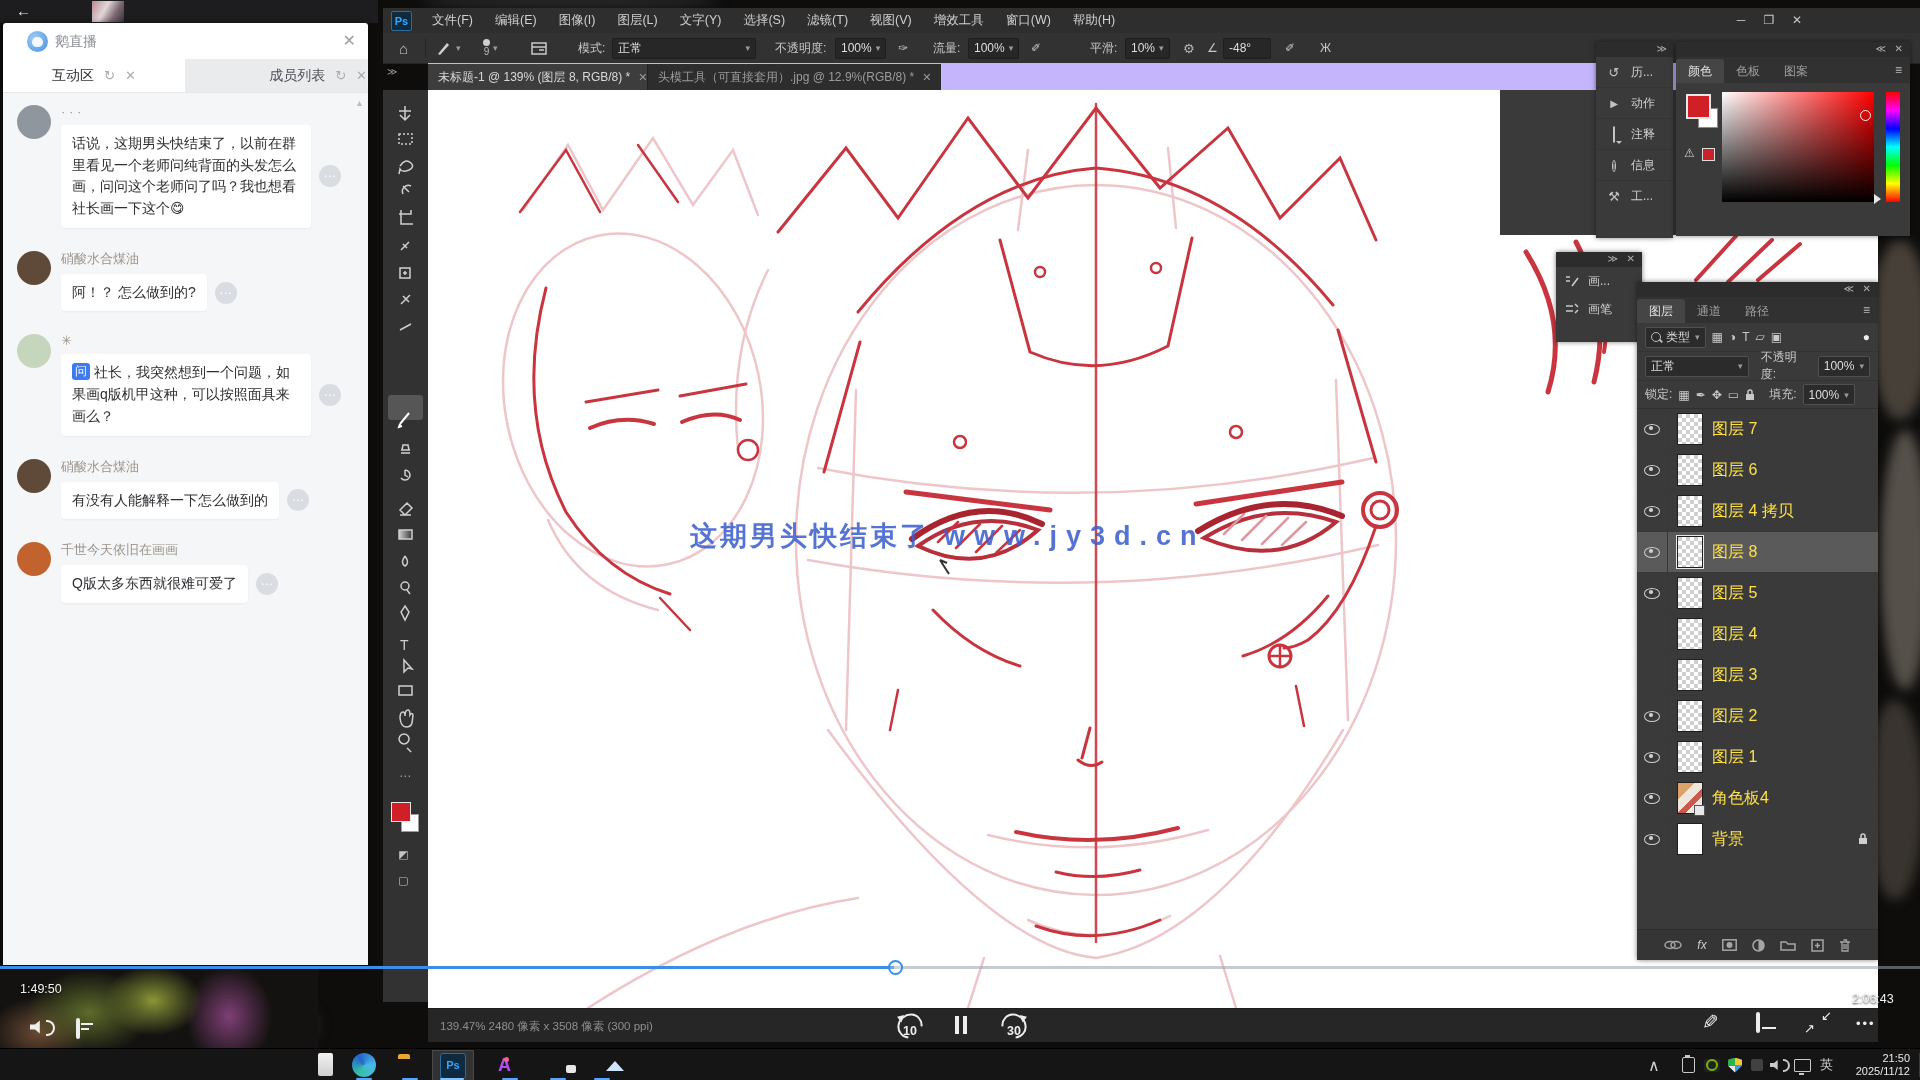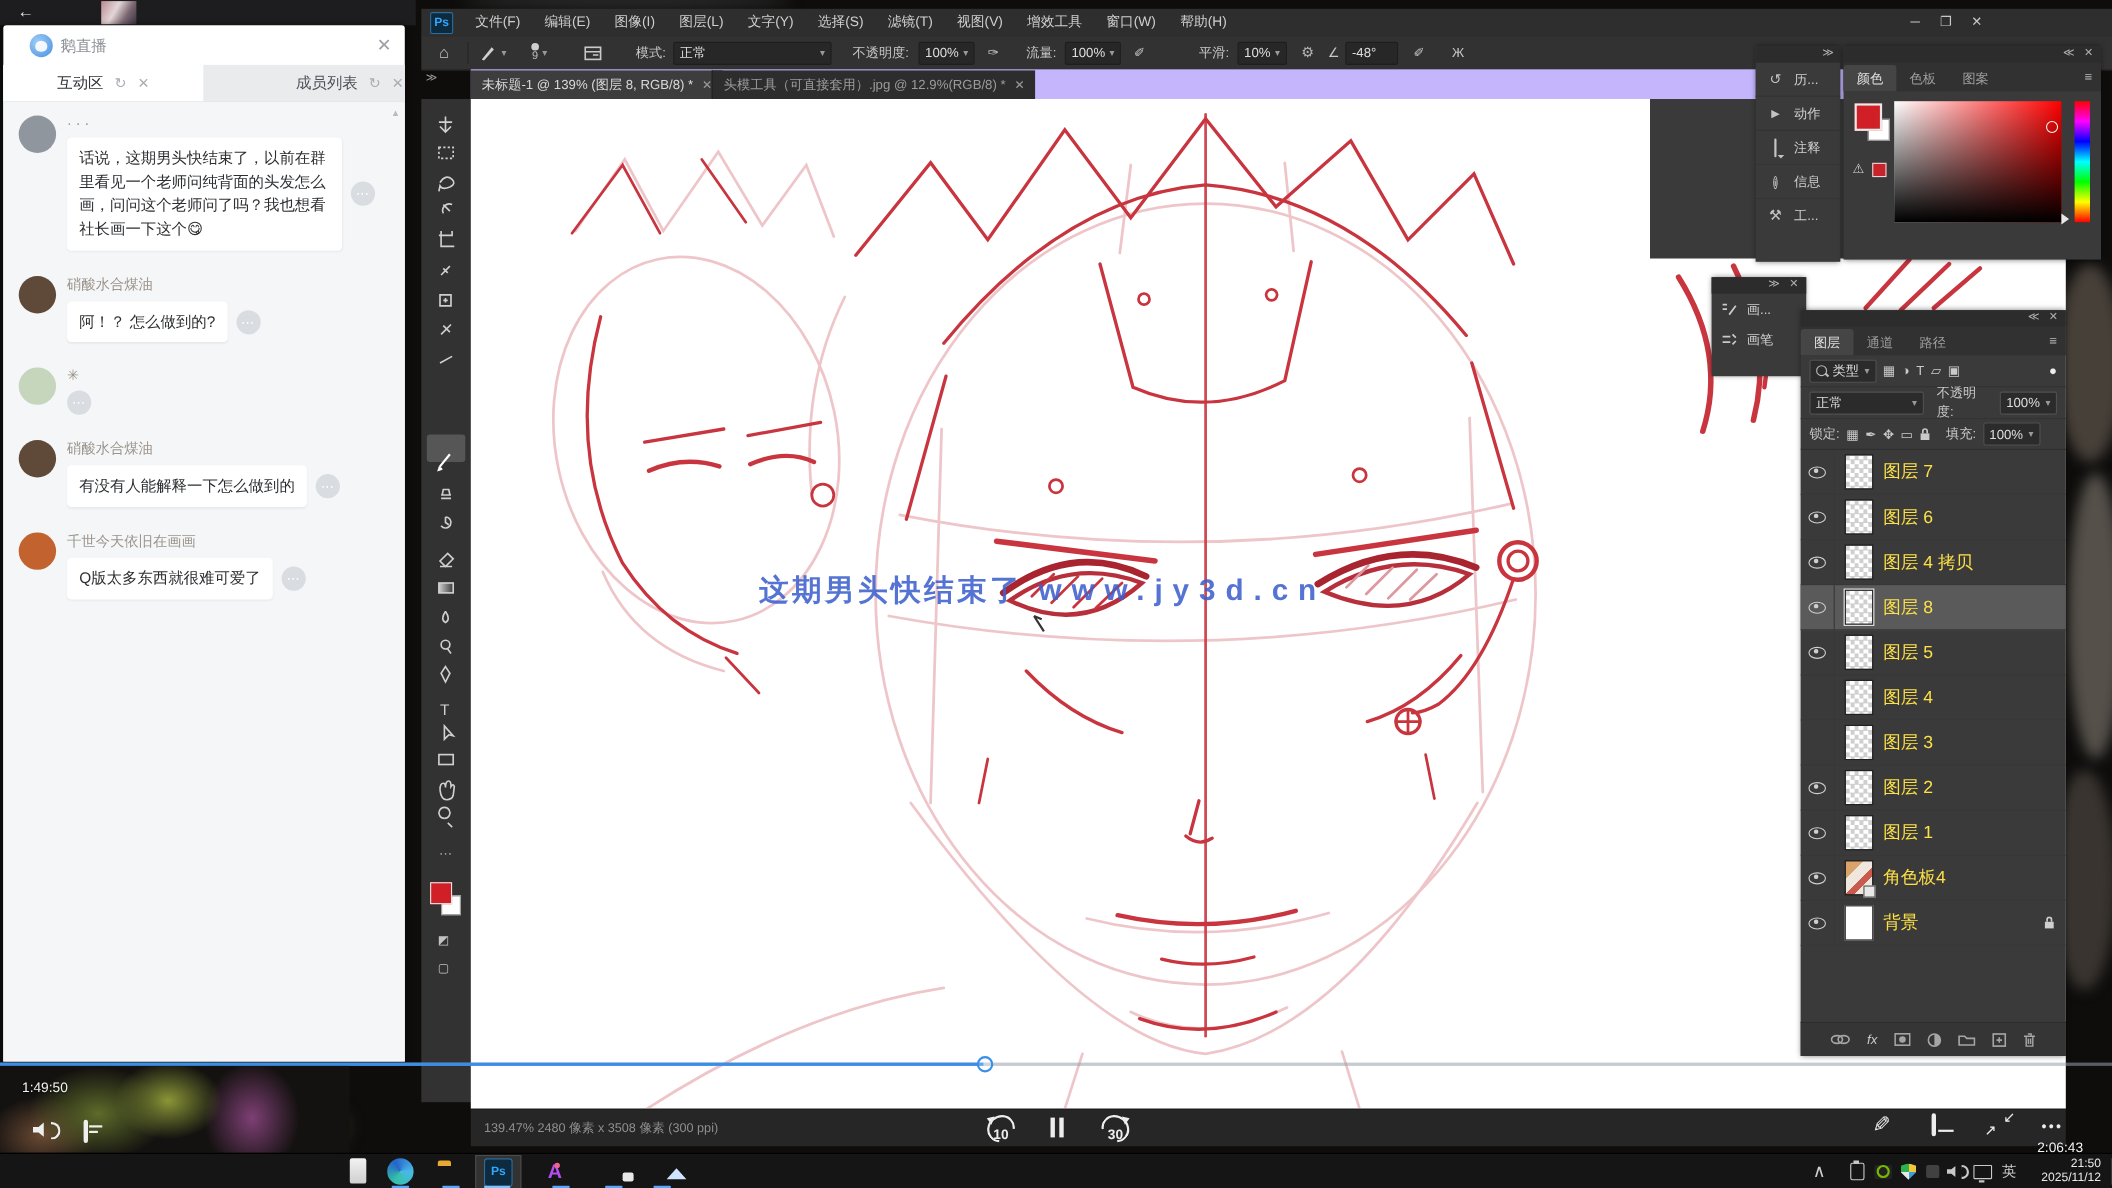--- a/index.html
+++ b/index.html
@@ -675,20 +675,21 @@
               <div class="bubble">阿！？ 怎么做到的?</div>
               <div class="more">⋯</div>
             </div>
           </div>
         </div>
         <div class="msg">
           <div class="avatar" style="background: rgb(197, 214, 189);"></div>
           <div class="mbody">
             <div class="uname">✳</div>
             <div class="brow">
+              <div class="bubble"><span class="badge">问</span>社长，我突然想到一个问题，如果画q版机甲这种，可以按照面具来画么？</div>
               <div class="more">⋯</div>
             </div>
           </div>
         </div>
         <div class="msg">
           <div class="avatar" style="background: rgb(95, 74, 58);"></div>
           <div class="mbody">
             <div class="uname">硝酸水合煤油</div>
             <div class="brow">
               <div class="bubble">有没有人能解释一下怎么做到的</div>
@@ -728,21 +729,21 @@
     </span>
 <span class="pausebtn">
       <i></i>
       <i></i>
     </span>
 <span class="skip fwd" style="left:996px;top:1012px;">
       <span class="arc"></span>
       <span class="ah"></span>
       <span class="n">30</span>
     </span>
-<span class="ptime" style="left:1852px;top:1036px;">2:06:43</span>
+<span class="ptime" style="left:1852px;top:992px;">2:06:43</span>
 <span class="prt" style="left:1702px;top:1010px;font-size:20px;transform:scaleX(-1);position:absolute;">✎</span>
 <span class="abs ccbox" style="left:1752px;top:1014px;"></span>
 <span class="abs" style="left:1804px;top:1008px;width:28px;height:28px;color:#ededed;">
   <span style="position:absolute;right:0;top:0;font-size:13px;">↙</span>
   <span style="position:absolute;left:0;bottom:0;font-size:13px;">↗</span>
 </span>
 <span class="prt" style="left:1856px;top:1016px;font-size:13px;letter-spacing:2px;position:absolute;">•••</span>
 
 
 <div id="taskbar">

